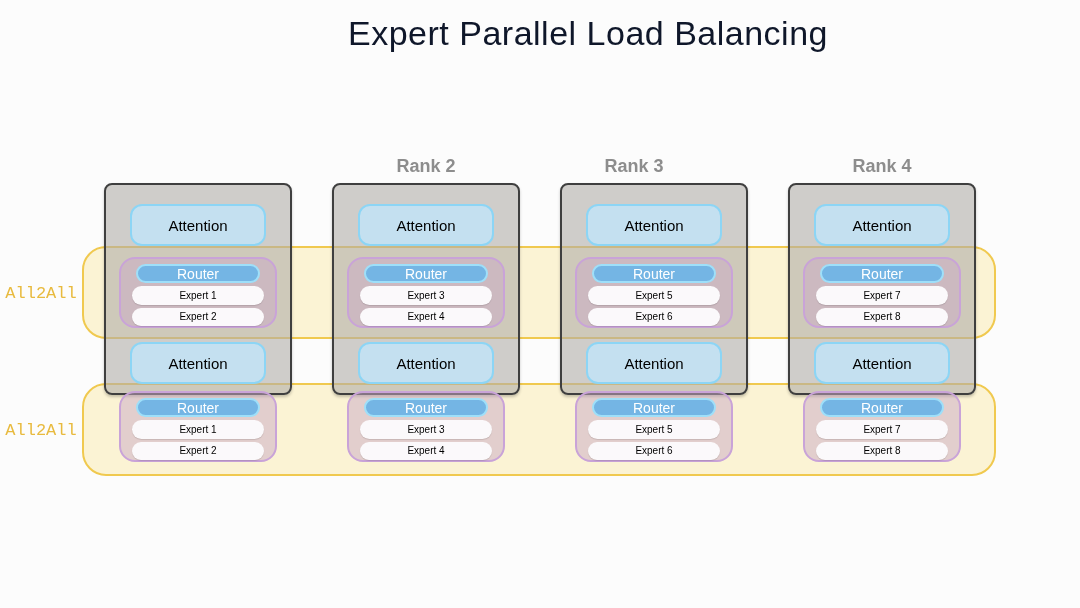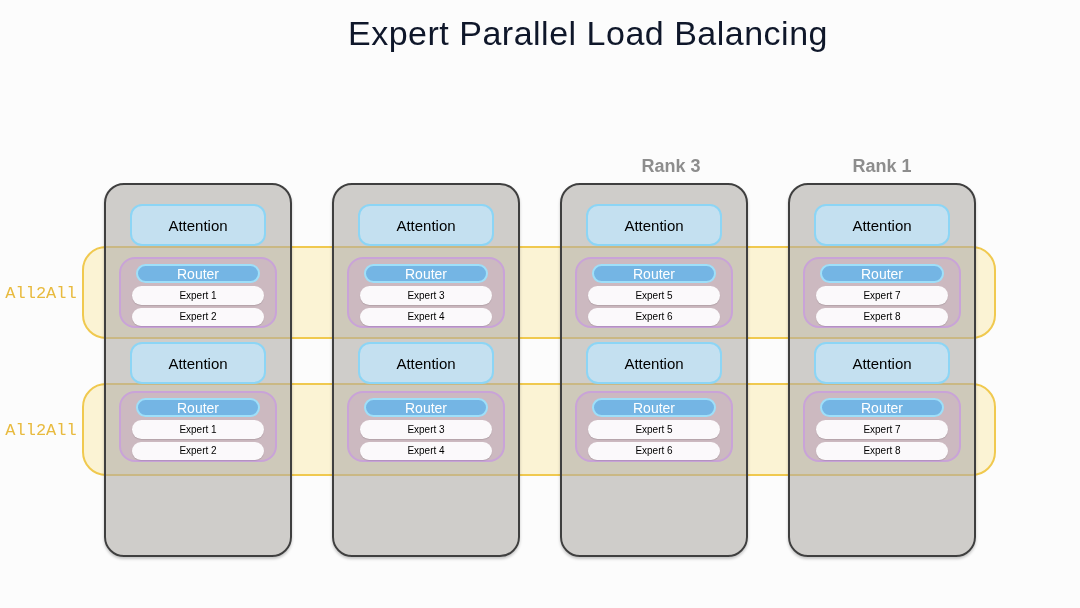--- a/index.html
+++ b/index.html
@@ -57,24 +57,24 @@
     text-align:center;
     font-size:18px;
     font-weight:bold;
     color:#8d8d8d;
   }
   
   .rank{
     position:absolute;
     top:183px;
     width:188px;
-    height:374px;
+    height:212px;
     background:rgba(176,174,168,0.6);
     border:2px solid #3f3f3f;
-    border-radius:20px;
+    border-radius:8px;
     box-shadow:0 2px 3px rgba(0,0,0,0.22);
   }
   .rx1{left:104px;}
   .rx2{left:332px;}
   .rx3{left:560px;}
   .rx4{left:788px;}
   
   .attn{
     position:absolute;
     left:24px; right:24px;
@@ -129,22 +129,23 @@
 
 <div class="canvas">
 
   <div class="title">Expert Parallel Load Balancing</div>
 
   <div class="band band1"></div>
   <div class="band band2"></div>
   <div class="a2a a2a1">All2All</div>
   <div class="a2a a2a2">All2All</div>
 
-  <div class="rank-label rx3" style="left:577px">Rank 3</div>
-  <div class="rank-label rx4" style="left:788px">Rank 1</div>
+  <div class="rank-label rx2" style="left:332px">Rank 2</div>
+  <div class="rank-label rx3" style="left:540px">Rank 3</div>
+  <div class="rank-label rx4" style="left:788px">Rank 4</div>
 
   <div class="rank rx1">
     <div class="attn l1">Attention</div>
     <div class="moe l1">
       <div class="router">Router</div>
       <div class="expert">Expert 1</div>
       <div class="expert">Expert 2</div>
     </div>
     <div class="attn l2">Attention</div>
     <div class="moe l2">

